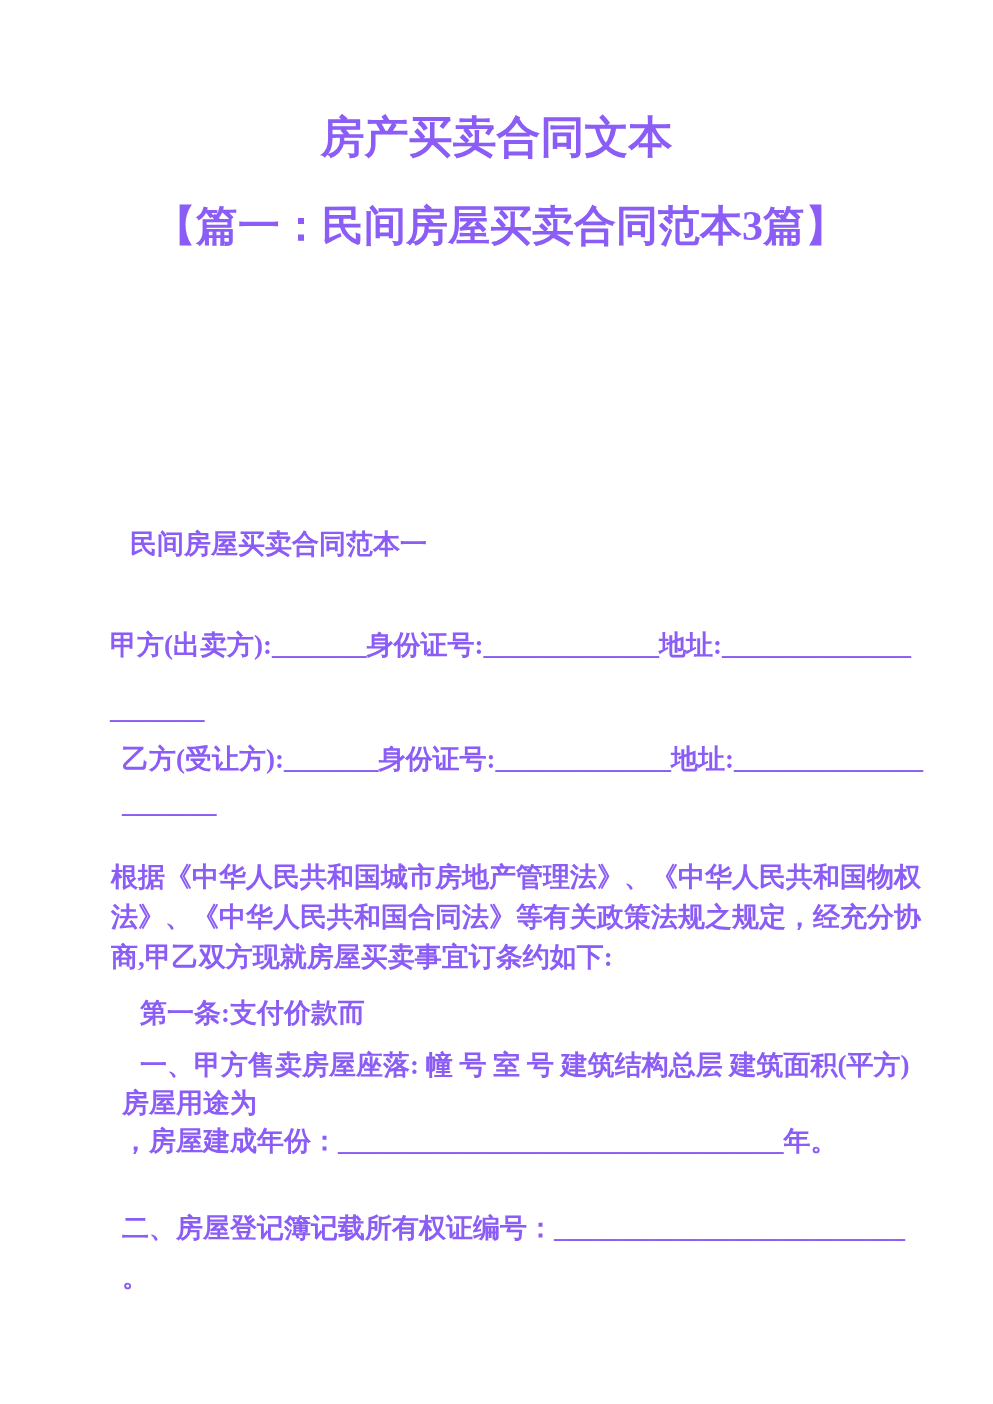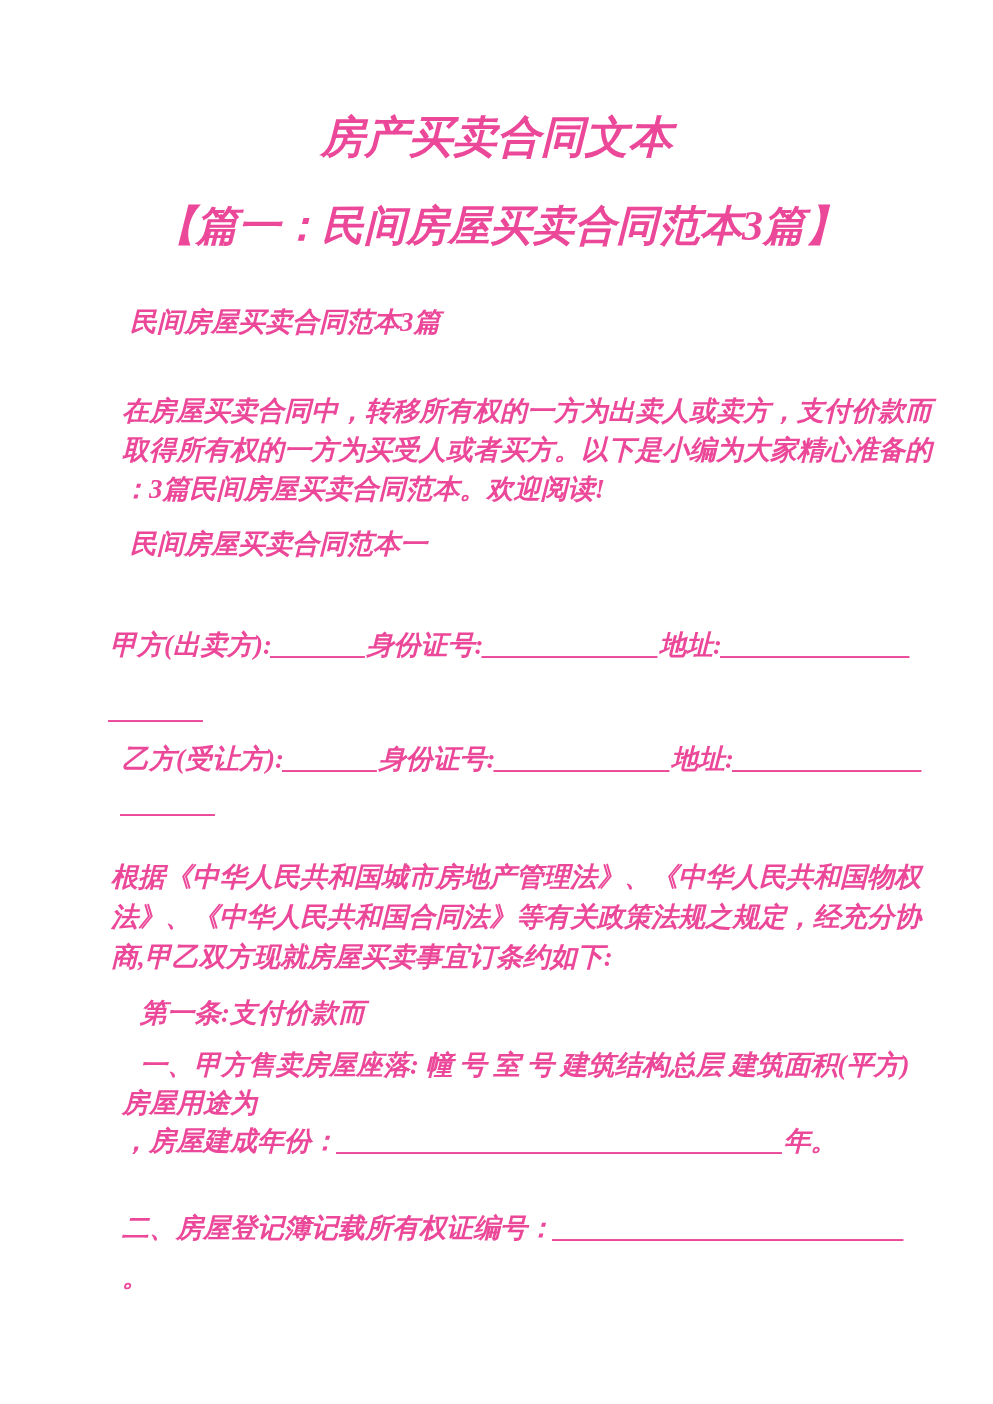--- a/index.html
+++ b/index.html
@@ -5,25 +5,24 @@
   html, body {
     margin: 0;
     padding: 0;
     background: #ffffff;
   }
   .page {
     position: relative;
     width: 993px;
     height: 1404px;
     background: #ffffff;
-    color: #ec4899;
+    color: #8b5cf6;
     overflow: hidden;
     font-family: "Liberation Serif", "DejaVu Serif", serif;
     font-weight: 700;
-    font-style: italic;
   }
   .abs {
     position: absolute;
     white-space: pre;
   }
   .doc-title {
     top: 112px;
     left: 0;
     width: 100%;
     text-align: center;
@@ -56,25 +55,21 @@
 </style>
 </head>
 <body>
 
 <div class="page">
 
   <div class="abs doc-title">房产买卖合同文本</div>
 
   <div class="abs doc-subtitle">【篇一：民间房屋买卖合同范本3篇】</div>
 
-  <div class="abs body-text samples-heading">民间房屋买卖合同范本3篇</div>
 
-  <div class="abs body-text intro">在房屋买卖合同中，转移所有权的一方为出卖人或卖方，支付价款而
-取得所有权的一方为买受人或者买方。以下是小编为大家精心准备的
-：3篇民间房屋买卖合同范本。欢迎阅读!</div>
 
   <div class="abs body-text sample1-heading">民间房屋买卖合同范本一</div>
 
   <div class="abs body-text party-a">甲方(出卖方):_______身份证号:_____________地址:______________
 _______</div>
 
   <div class="abs body-text party-b">乙方(受让方):_______身份证号:_____________地址:______________
 _______</div>
 
   <div class="abs body-text legal">根据《中华人民共和国城市房地产管理法》、《中华人民共和国物权

